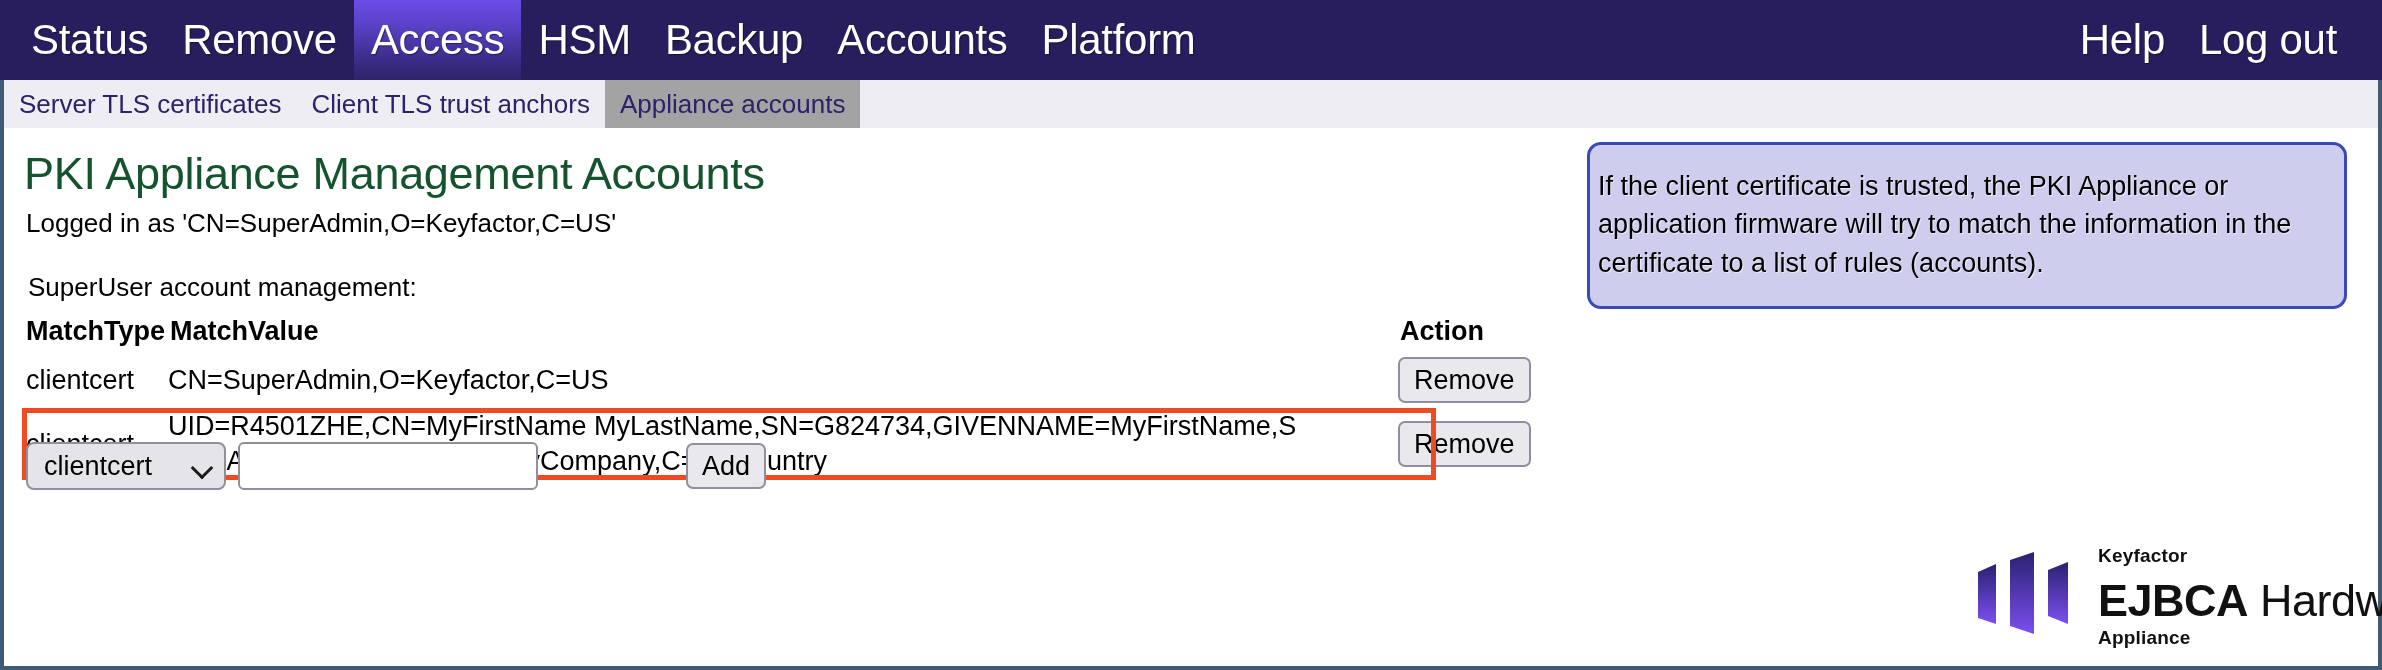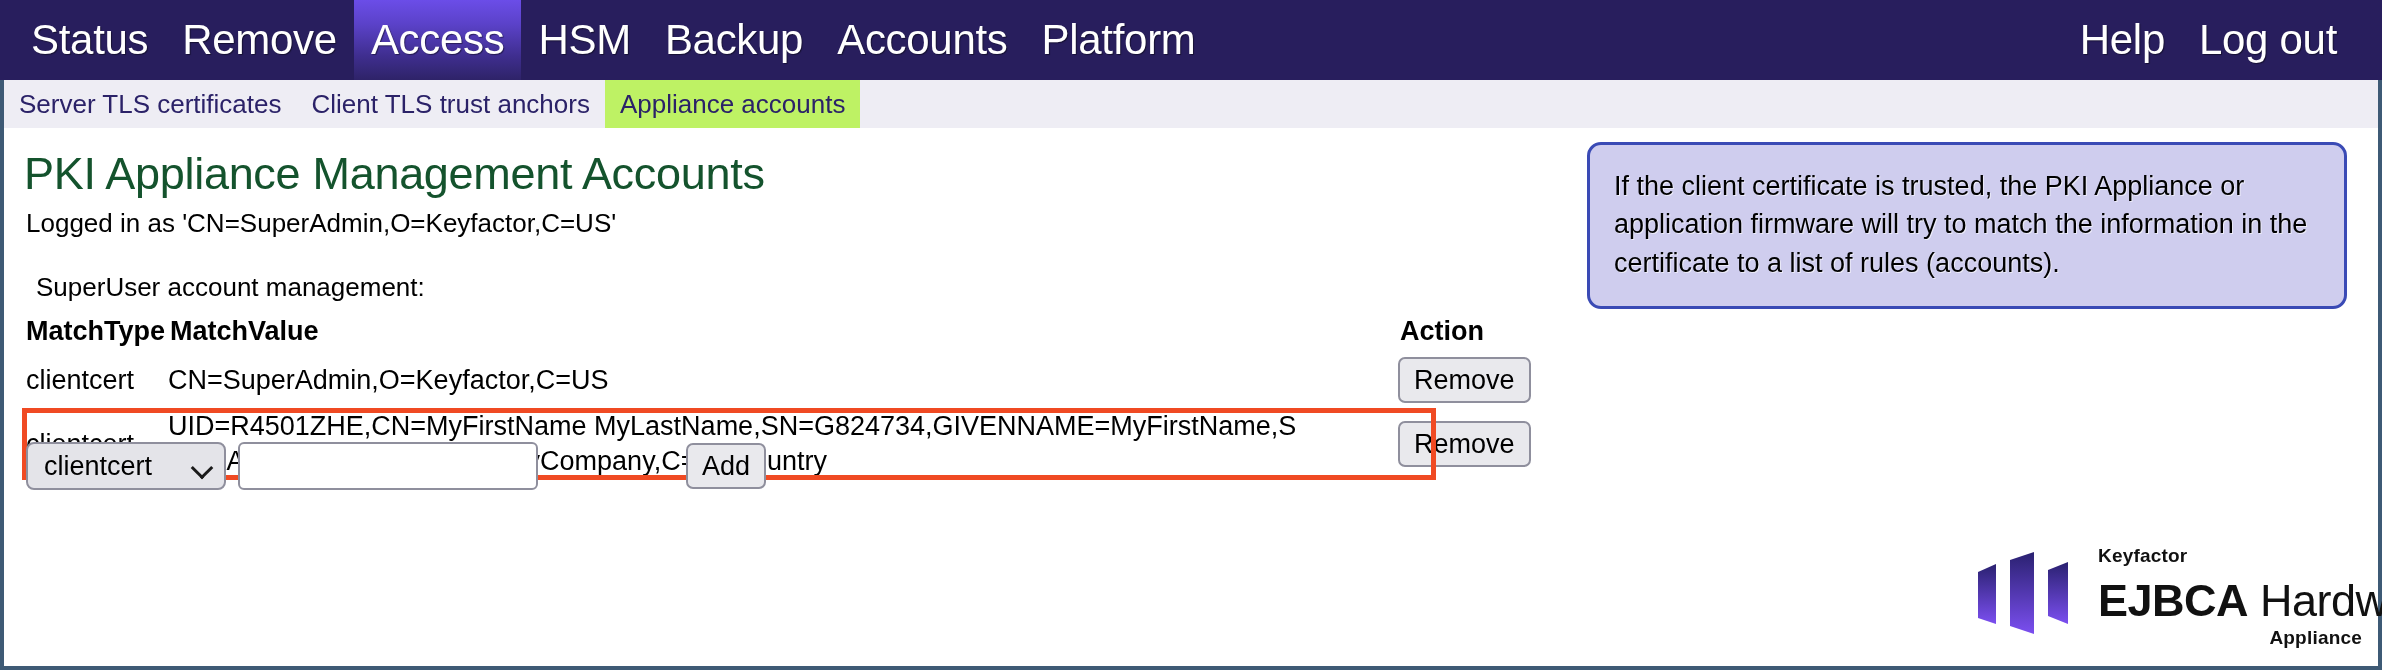--- a/index.html
+++ b/index.html
@@ -71,21 +71,21 @@
   }
   .subnav-item {
     display: flex;
     align-items: center;
     padding: 0 15px;
     color: #2b2268;
     font-size: 26px;
     white-space: nowrap;
     cursor: pointer;
   }
-  .subnav-item.active { background: #bef264; }
+  .subnav-item.active { background: #a3a3a3; }
 
   
   .content {
     position: absolute;
     left: 0; top: 128px;
     width: 2382px;
     height: 542px;
     background: #ffffff;
     border-left: 4px solid #3e5a75;
     border-right: 4px solid #3e5a75;
@@ -107,29 +107,28 @@
     font-size: 26px;
     color: #000000;
     white-space: nowrap;
   }
   .section-label {
     position: absolute;
     left: 24px; top: 144px;
     font-size: 26px;
     color: #000000;
     white-space: nowrap;
-    margin-left: 8px;
   }
 
   
   .infobox {
     position: absolute;
     left: 1583px; top: 14px;
     width: 760px;
-    padding: 22px 24px 24px 24px;
+    padding: 22px 24px 24px 8px;
     background: #cfcdee;
     border: 3px solid #3a4ab5;
     border-radius: 14px;
     font-size: 27px;
     line-height: 1.42;
     color: #000000;
     text-shadow: 1px 1px 0 rgba(255,255,255,0.6);
   }
 
   
@@ -254,21 +253,21 @@
   .logo-main {
     font-size: 45px;
     line-height: 1;
     color: #111;
     white-space: nowrap;
     letter-spacing: -0.5px;
   }
   .logo-main b { font-weight: bold; }
   .logo-main span { font-weight: 300; }
   .logo-app {
-    text-align: right;
+    text-align: left;
     font-size: 19px;
     font-weight: bold;
     color: #111;
     margin-top: 4px;
     letter-spacing: 0.2px;
   }
 </style>
 </head>
 <body>
 

